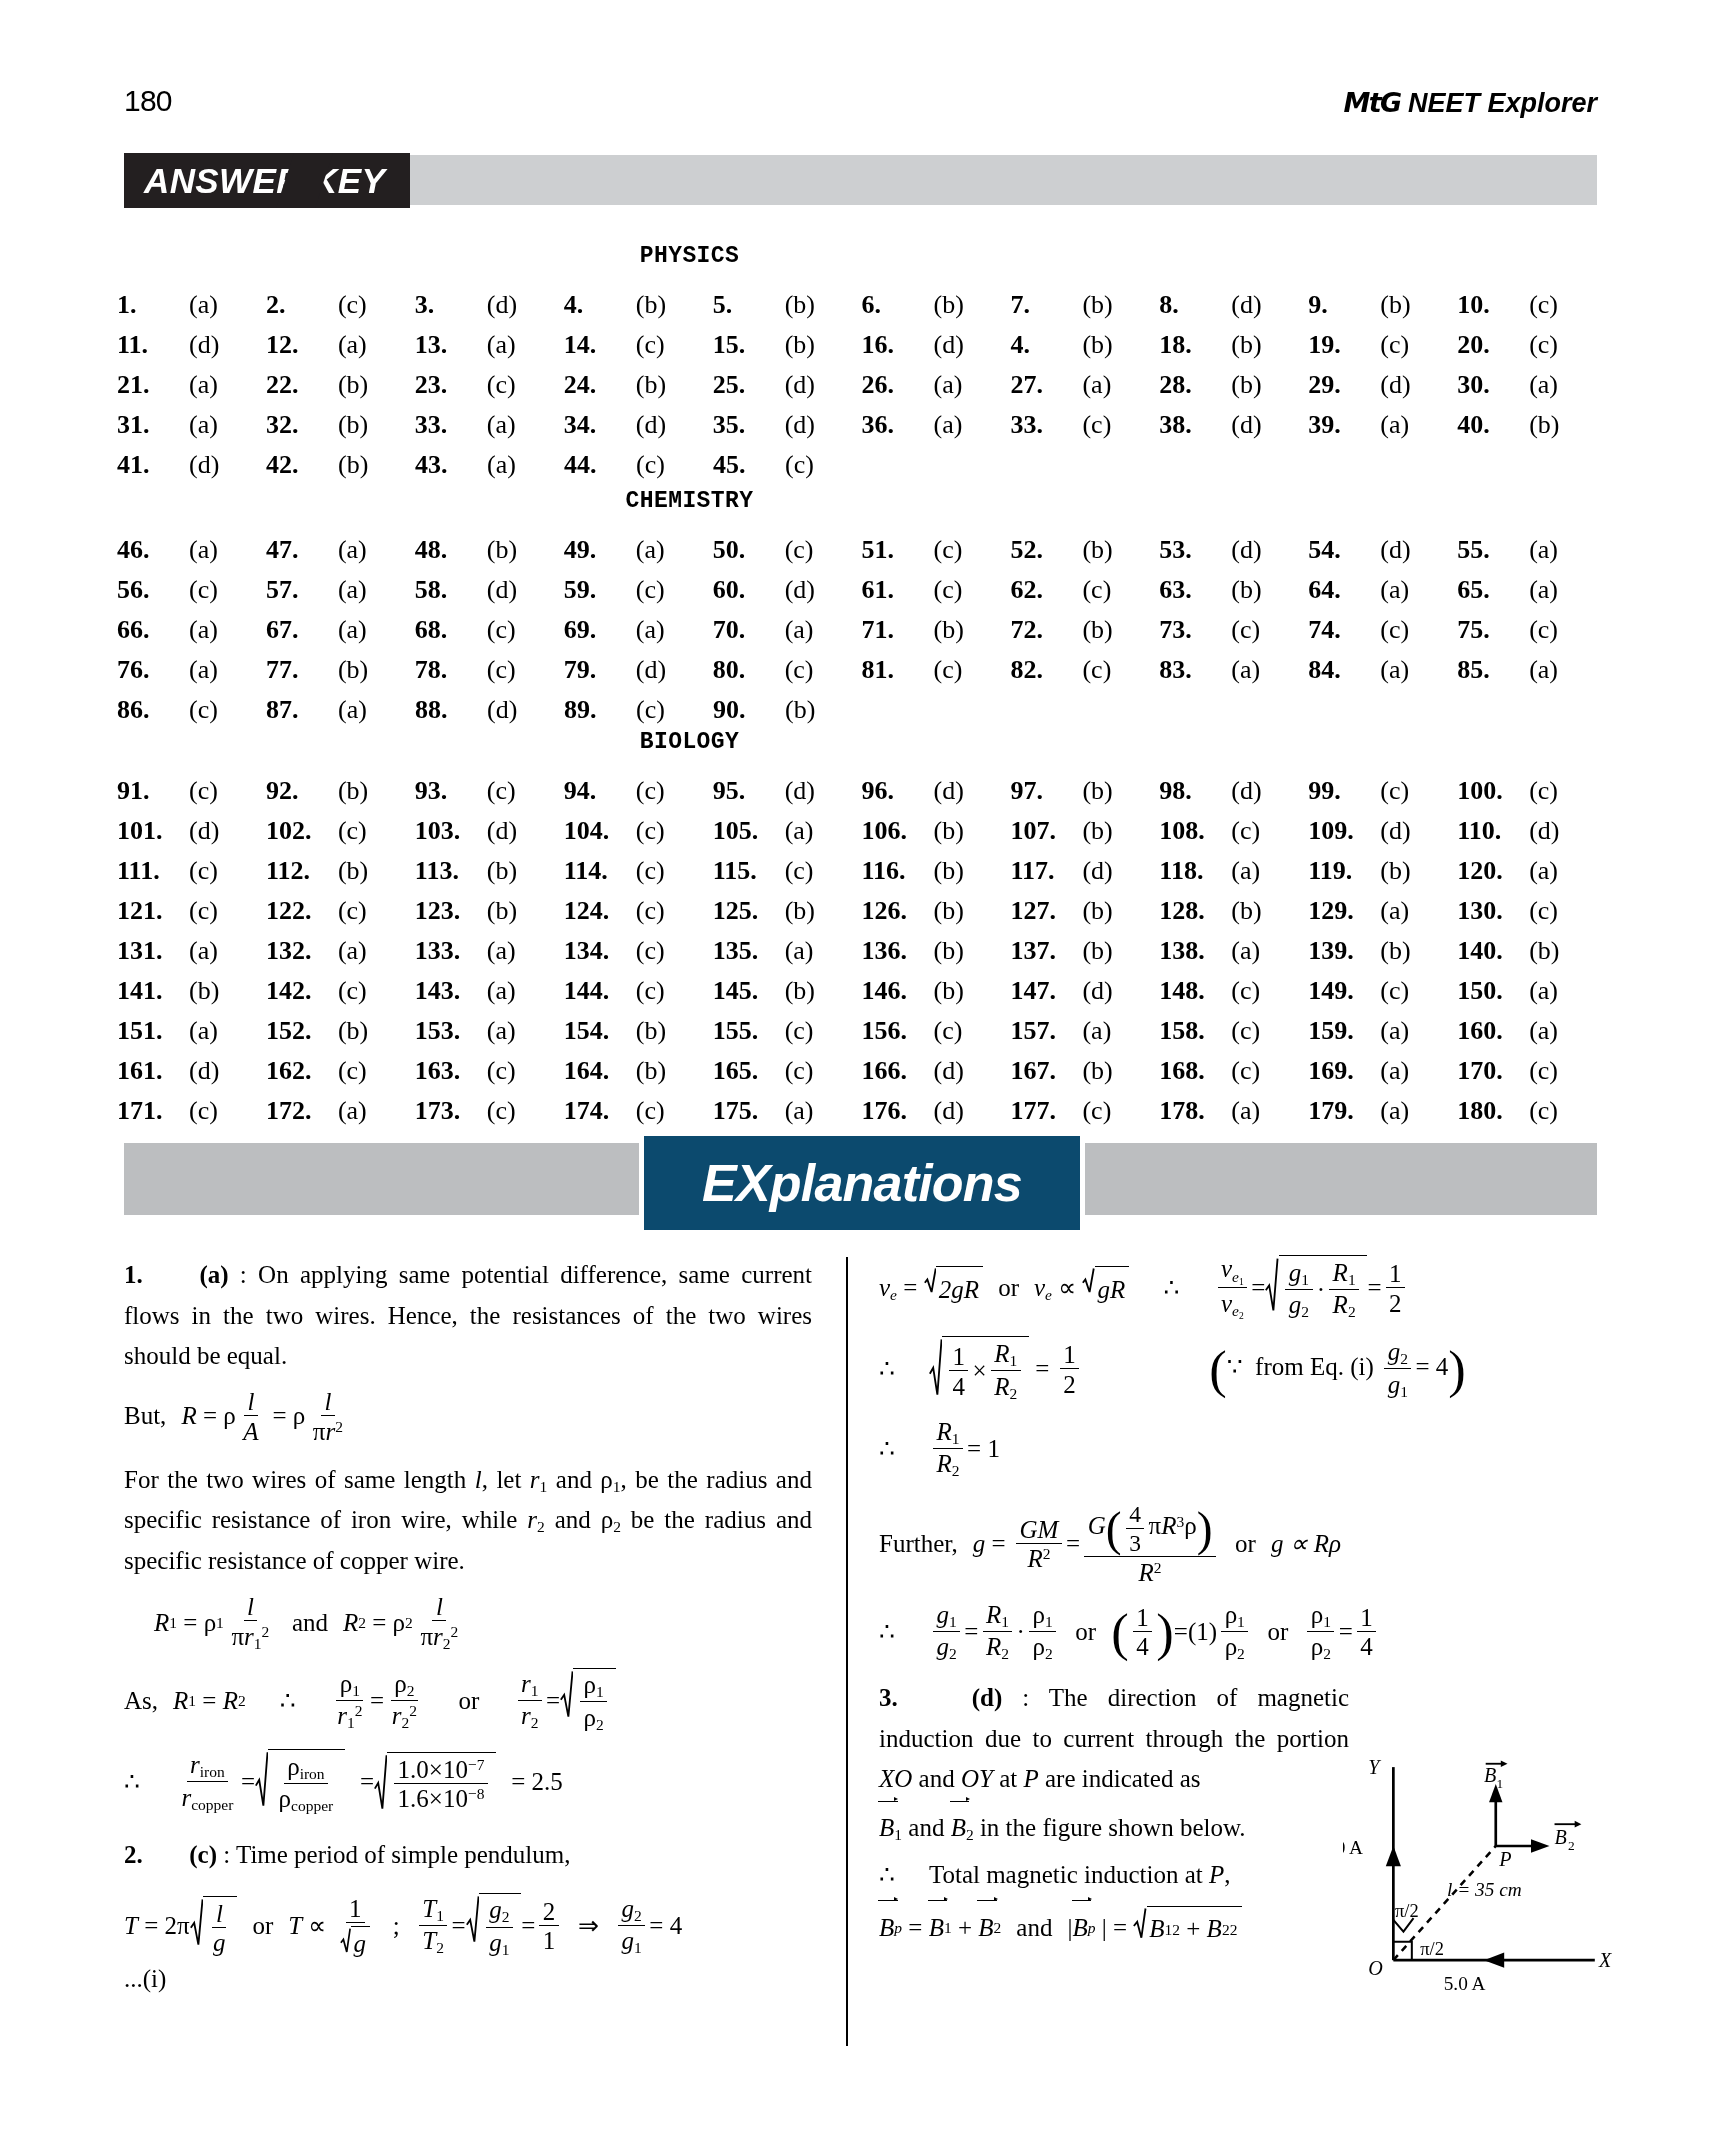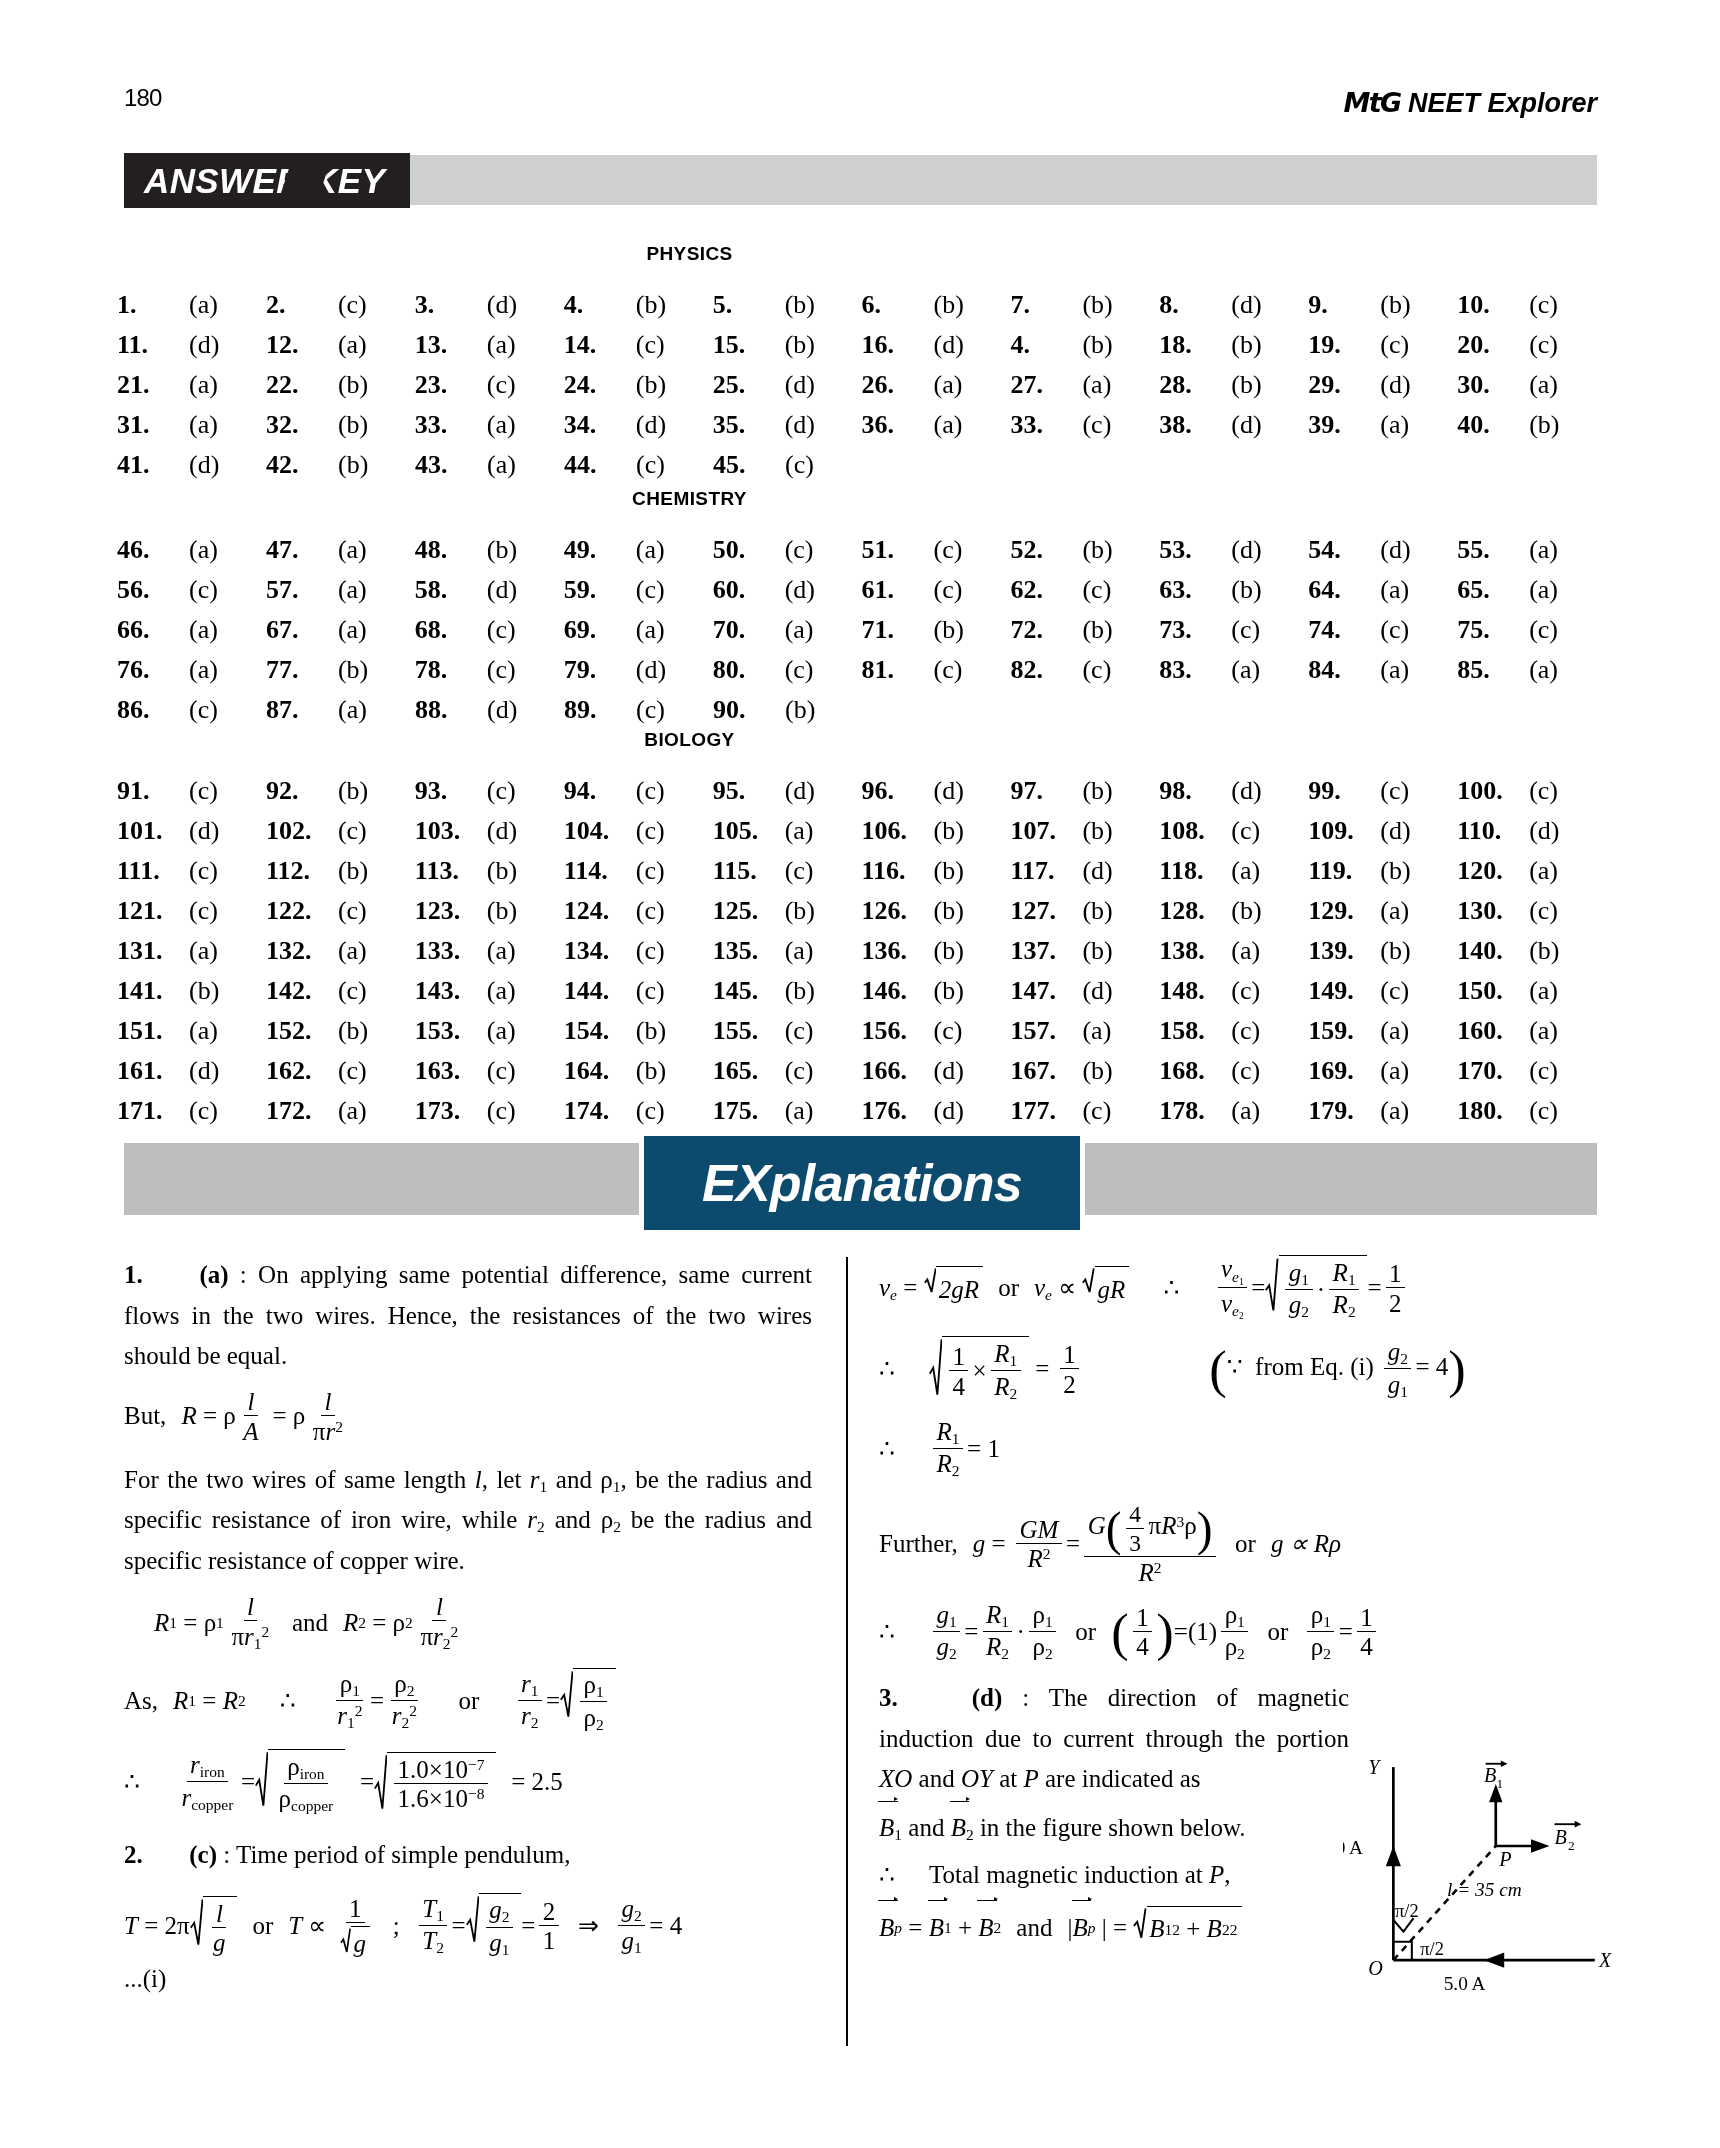--- a/index.html
+++ b/index.html
@@ -10,21 +10,21 @@
     position:relative;
     overflow:hidden;
   }
   .page { position:relative; width:1721px; height:2148px; }
 
   
   .hdr { position:absolute; left:0; top:84px; width:1721px; height:50px; }
   .pageno {
     position:absolute; left:124px; top:0;
     font-family:"Liberation Sans", sans-serif;
-    font-size:24px; font-weight:400; letter-spacing:-0.8px;
+    font-size:30px; font-weight:400; letter-spacing:-0.8px;
   }
   .brand {
     position:absolute; right:124px; top:3.4px;
     font-family:"Liberation Sans", sans-serif;
     font-style:italic; font-weight:bold; font-size:27px;
     white-space:nowrap;
   }
   .brand .mtg { font-family:"DejaVu Sans", sans-serif; font-weight:bold; font-style:italic; letter-spacing:-1.7px; }
 
   
@@ -44,22 +44,22 @@
   }
   .ak-skew {
     position:absolute; left:294px; top:153px;
     width:39px; height:55px; background:#231f20;
     transform:skewX(-18deg); transform-origin:top left;
   }
 
   
   .subj {
     position:absolute; width:1379px; text-align:center;
-    font-family:Liberation Sans, sans-serif;
-    font-weight:bold; font-size:19px; letter-spacing:0.4px;
+    font-family:Liberation Mono, monospace;
+    font-weight:bold; font-size:23px; letter-spacing:0.4px;
   }
 
   
   .akgrid { position:absolute; left:117px; width:1489px; }
   .akrow { display:flex; height:40px; align-items:baseline; }
   .akcell { width:149px; display:flex; align-items:baseline; }
   .aknum {
     width:72px; text-align:left;
     font-family:"Liberation Serif", serif;
     font-weight:bold; font-size:26px;

